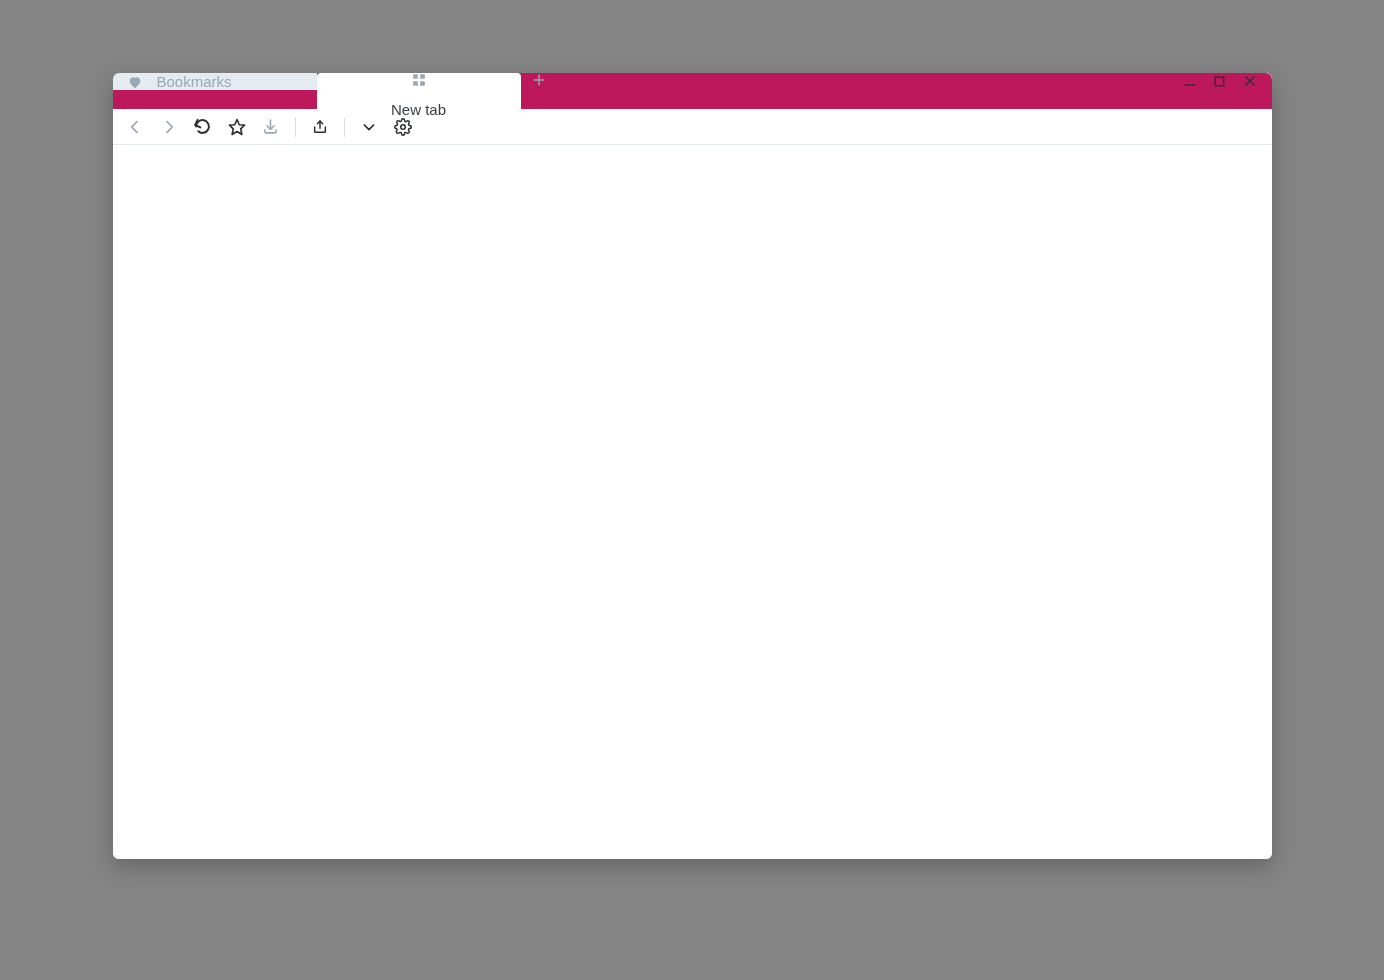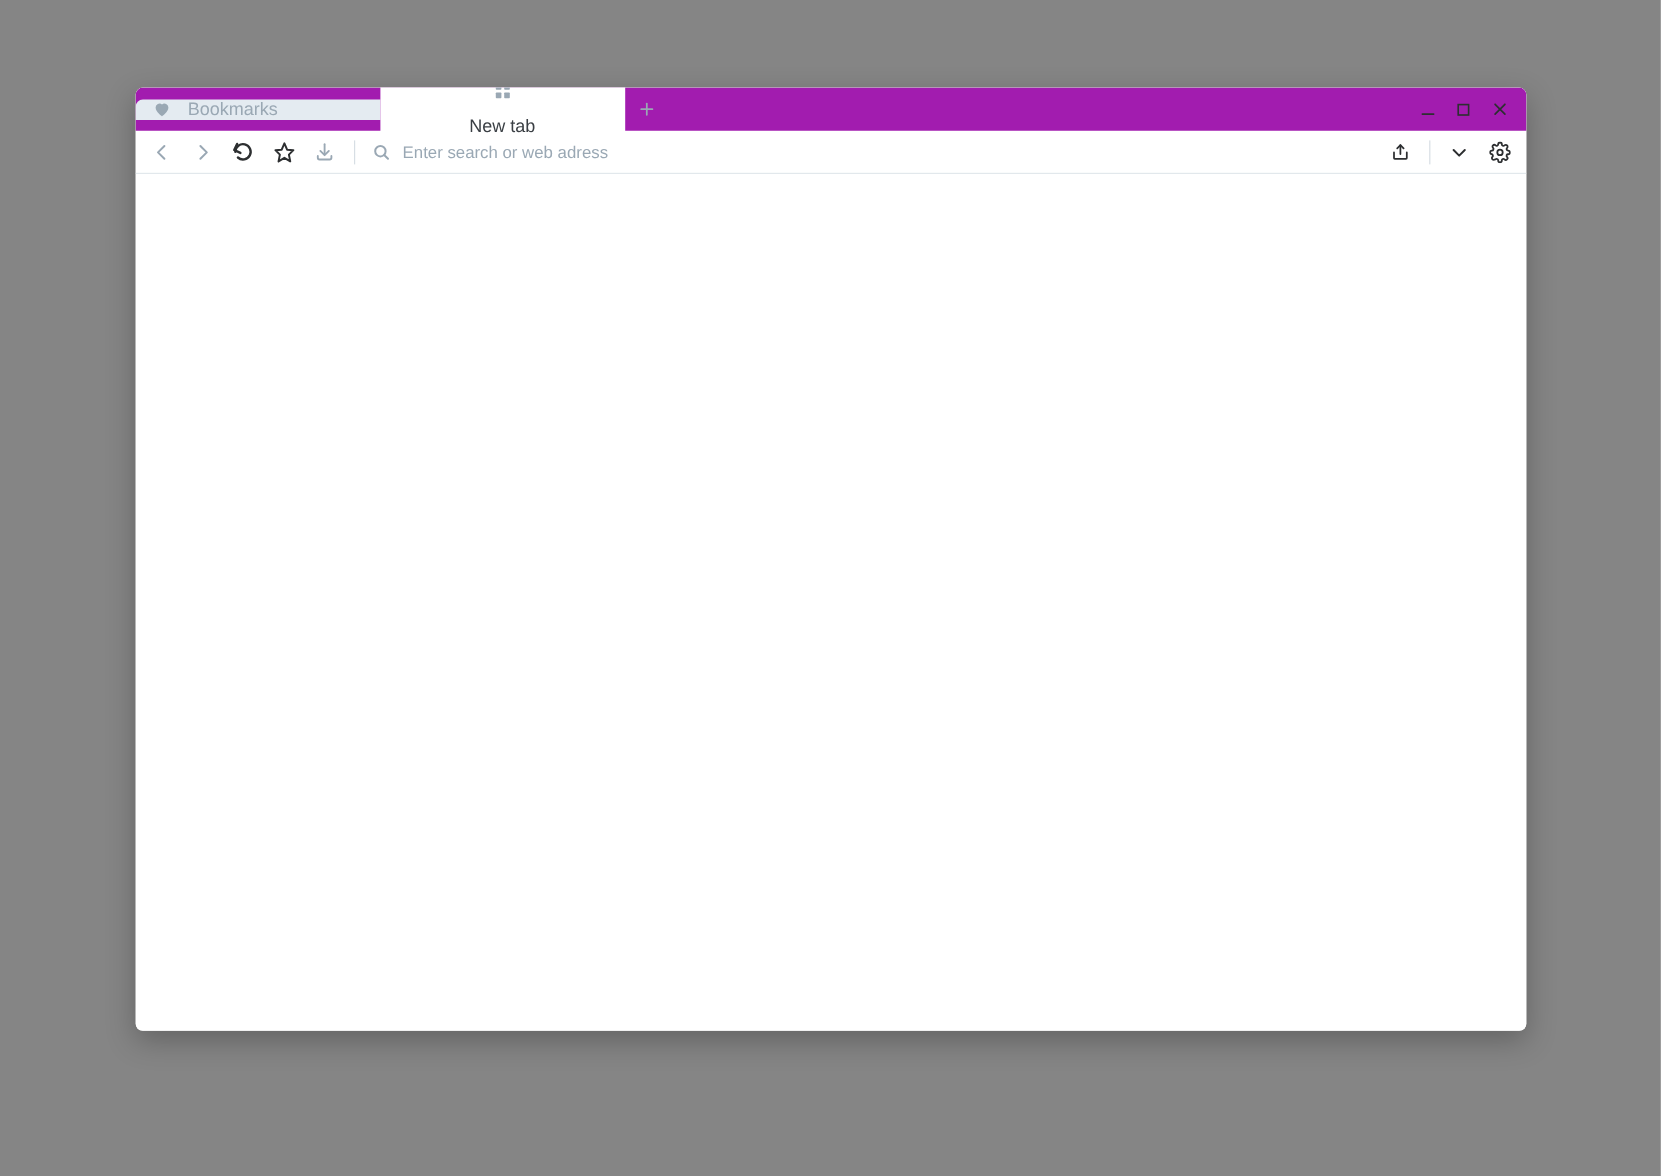--- a/index.html
+++ b/index.html
@@ -18,23 +18,23 @@
     height: 786px;
     background: #ffffff;
     border-radius: 6px;
     box-shadow: 0 8px 24px rgba(0,0,0,0.25);
     overflow: hidden;
     display: flex;
     flex-direction: column;
   }
   .tab-bar {
     height: 36px;
-    background: #a21caf;
-    display: flex;
-    align-items: center;
+    background: #be185d;
+    display: flex;
+    align-items: flex-start;
     border-top-left-radius: 6px;
     border-top-right-radius: 6px;
     position: relative;
   }
   .tab {
     display: flex;
     align-items: center;
     padding: 0 14px;
     gap: 14px;
     min-width: 204px;
@@ -230,29 +230,20 @@
         <svg width="17" height="17" viewBox="0 0 24 24" fill="none" stroke="#9aa8b4" stroke-width="2.2" stroke-linecap="round" stroke-linejoin="round">
           <line x1="12" y1="3" x2="12" y2="15"></line>
           <polyline points="7 11 12 16 17 11"></polyline>
           <path d="M4 17v2a2 2 0 0 0 2 2h12a2 2 0 0 0 2-2v-2"></path>
         </svg>
       </span>
     </div>
 
     <div class="divider"></div>
 
-    <div class="address-wrap">
-      <span>
-        <svg width="16" height="16" viewBox="0 0 24 24" fill="none" stroke="#9aa8b4" stroke-width="2.5" stroke-linecap="round">
-          <circle cx="10.5" cy="10.5" r="6.5"></circle>
-          <line x1="20" y1="20" x2="15.2" y2="15.2"></line>
-        </svg>
-      </span>
-      <input class="address-input" type="text" placeholder="Enter search or web adress" value="" style="">
-    </div>
 
     <div class="right-tools">
       <div class="icon-btn dark">
         <span>
           <svg width="16" height="16" viewBox="0 0 24 24" fill="none" stroke="#2d2f31" stroke-width="2.2" stroke-linecap="round" stroke-linejoin="round">
             <path d="M4 12v7a1 1 0 0 0 1 1h14a1 1 0 0 0 1-1v-7"></path>
             <polyline points="8 7 12 3 16 7"></polyline>
             <line x1="12" y1="3" x2="12" y2="14"></line>
           </svg>
         </span>

